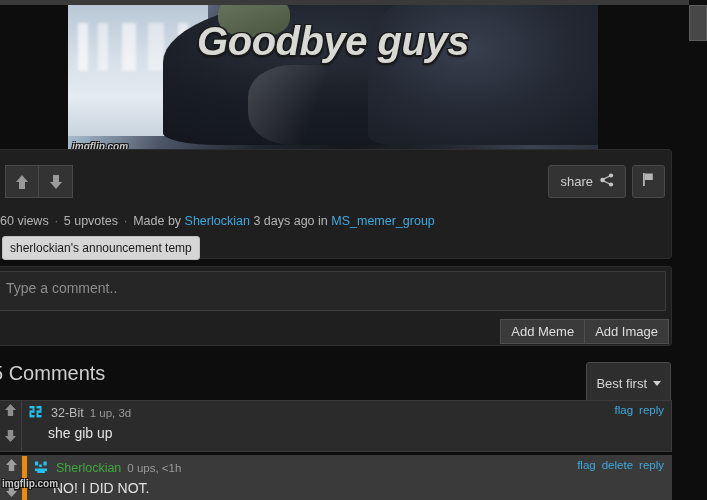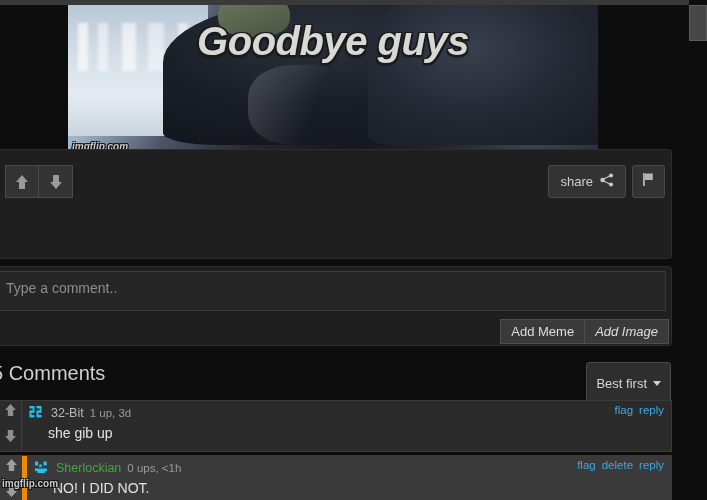--- a/index.html
+++ b/index.html
@@ -148,21 +148,21 @@
   }
   .composer-input::placeholder { color:#8d8d8d; }
   .composer-actions {
     position:absolute; right:2px; top:52px; display:flex;
   }
   .cbtn {
     height:25px; padding:1px 10px; background:#3a3a3a; border:1px solid #4e4e4e;
     color:#dedede; font-size:13px; display:flex; align-items:center;
     cursor:pointer;
   }
-  .cbtn + .cbtn { border-left:none;font-style:italic; }
+  .cbtn + .cbtn { border-left:none; }
 
   
   .comments-head {
     position:absolute; left:0; top:362px; width:672px; height:34px;
   }
   .comments-title {
     position:absolute; left:-8px; top:0;
     font-size:20px; color:#cfcfcf; white-space:nowrap;
   }
   .sort-btn {
@@ -271,21 +271,33 @@
       <div class="flag-btn">
         <span>
           <svg width="13" height="15" viewBox="0 0 13 15">
             <rect x="1" y="1" width="1.8" height="13" fill="#b4b4b4"></rect>
             <rect x="2.8" y="1.5" width="8" height="6.5" fill="#b4b4b4"></rect>
           </svg>
         </span>
       </div>
     </div>
 
-
+    <div class="meta-line">
+      <span>60 views</span>
+      <span class="dot">·</span>
+      <span>5 upvotes</span>
+      <span class="dot">·</span>
+      <span>Made by</span>
+      <span class="meta-link">Sherlockian</span>
+      <span>3 days ago</span>
+      <span>in</span>
+      <span class="meta-link">MS_memer_group</span>
+    </div>
+
+    <div class="tag-pill">sherlockian's announcement temp</div>
   </div>
 
   <div class="composer">
     <textarea class="composer-input" placeholder="Type a comment.." style=""></textarea>
     <div class="composer-actions">
       <div class="cbtn">Add Meme</div>
       <div class="cbtn">Add Image</div>
     </div>
   </div>
 

